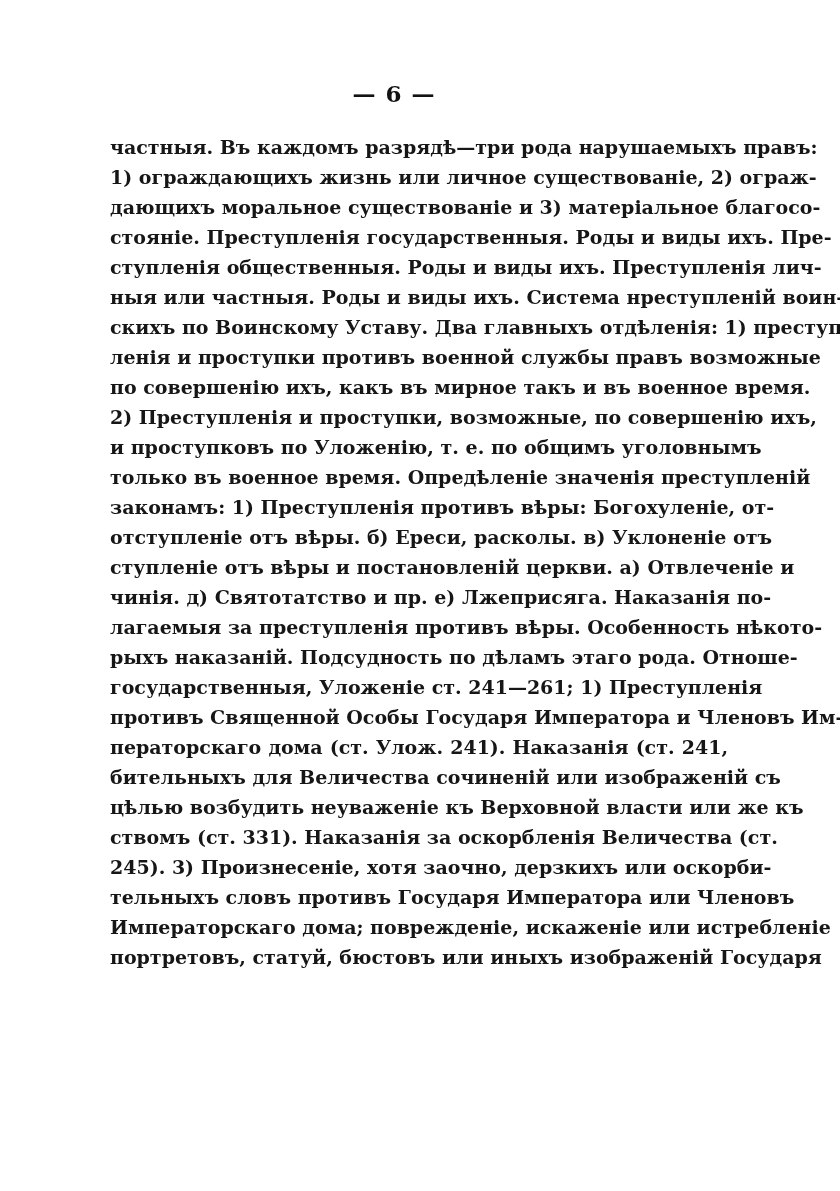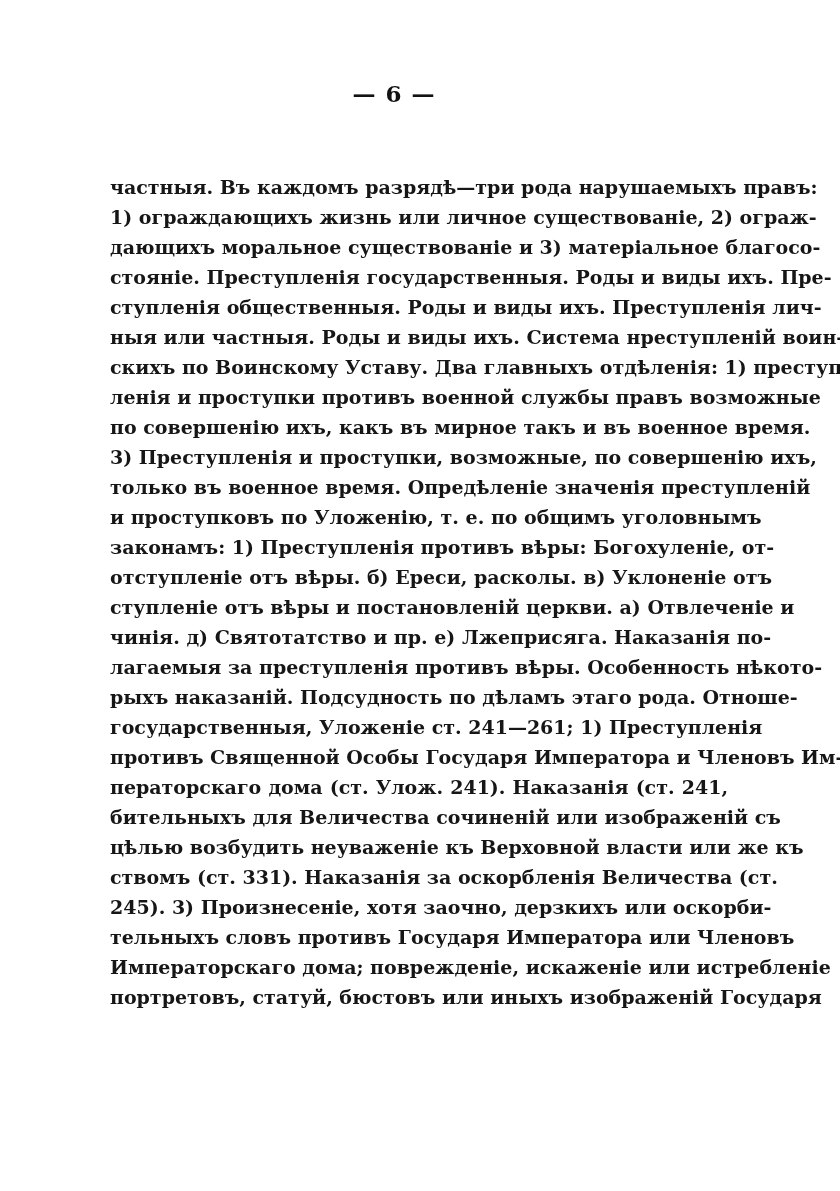--- a/index.html
+++ b/index.html
@@ -28,21 +28,20 @@
     font-size: 23px;
     font-weight: 700;
     letter-spacing: 1px;
     color: #121212;
   }
   .page-body {
     position: absolute;
     top: 132px;
     left: 110px;
     width: 618px;
-    margin-top: 40px;
   }
   .text-line {
     height: 30px;
     line-height: 30px;
     font-size: 19px;
     font-weight: 700;
     text-align: justify;
     text-align-last: justify;
     white-space: nowrap;
     overflow: visible;
@@ -57,23 +56,23 @@
   <div class="page-body">
       <div class="text-line">частныя. Въ каждомъ разрядѣ—три рода нарушаемыхъ правъ:</div>
       <div class="text-line">1) ограждающихъ жизнь или личное существованіе, 2) ограж-</div>
       <div class="text-line">дающихъ моральное существованіе и 3) матеріальное благосо-</div>
       <div class="text-line">стояніе. Преступленія государственныя. Роды и виды ихъ. Пре-</div>
       <div class="text-line">ступленія общественныя. Роды и виды ихъ. Преступленія лич-</div>
       <div class="text-line">ныя или частныя. Роды и виды ихъ. Система нреступленій воин-</div>
       <div class="text-line">скихъ по Воинскому Уставу. Два главныхъ отдѣленія: 1) преступ-</div>
       <div class="text-line">ленія и проступки противъ военной службы правъ возможные</div>
       <div class="text-line">по совершенію ихъ, какъ въ мирное такъ и въ военное время.</div>
-      <div class="text-line">3) Преступленія и проступки, возможные, по совершенію ихъ,</div>
+      <div class="text-line">2) Преступленія и проступки, возможные, по совершенію ихъ,</div>
+      <div class="text-line">и проступковъ по Уложенію, т. е. по общимъ уголовнымъ</div>
       <div class="text-line">только въ военное время. Опредѣленіе значенія преступленій</div>
-      <div class="text-line">и проступковъ по Уложенію, т. е. по общимъ уголовнымъ</div>
       <div class="text-line">законамъ: 1) Преступленія противъ вѣры: Богохуленіе, от-</div>
       <div class="text-line">отступленіе отъ вѣры. б) Ереси, расколы. в) Уклоненіе отъ</div>
       <div class="text-line">ступленіе отъ вѣры и постановленій церкви. а) Отвлеченіе и</div>
       <div class="text-line">чинія. д) Святотатство и пр. е) Лжеприсяга. Наказанія по-</div>
       <div class="text-line">лагаемыя за преступленія противъ вѣры. Особенность нѣкото-</div>
       <div class="text-line">рыхъ наказаній. Подсудность по дѣламъ этаго рода. Отноше-</div>
       <div class="text-line">государственныя, Уложеніе ст. 241—261; 1) Преступленія</div>
       <div class="text-line">противъ Священной Особы Государя Императора и Членовъ Им-</div>
       <div class="text-line">ператорскаго дома (ст. Улож. 241). Наказанія (ст. 241,</div>
       <div class="text-line">бительныхъ для Величества сочиненій или изображеній съ</div>

